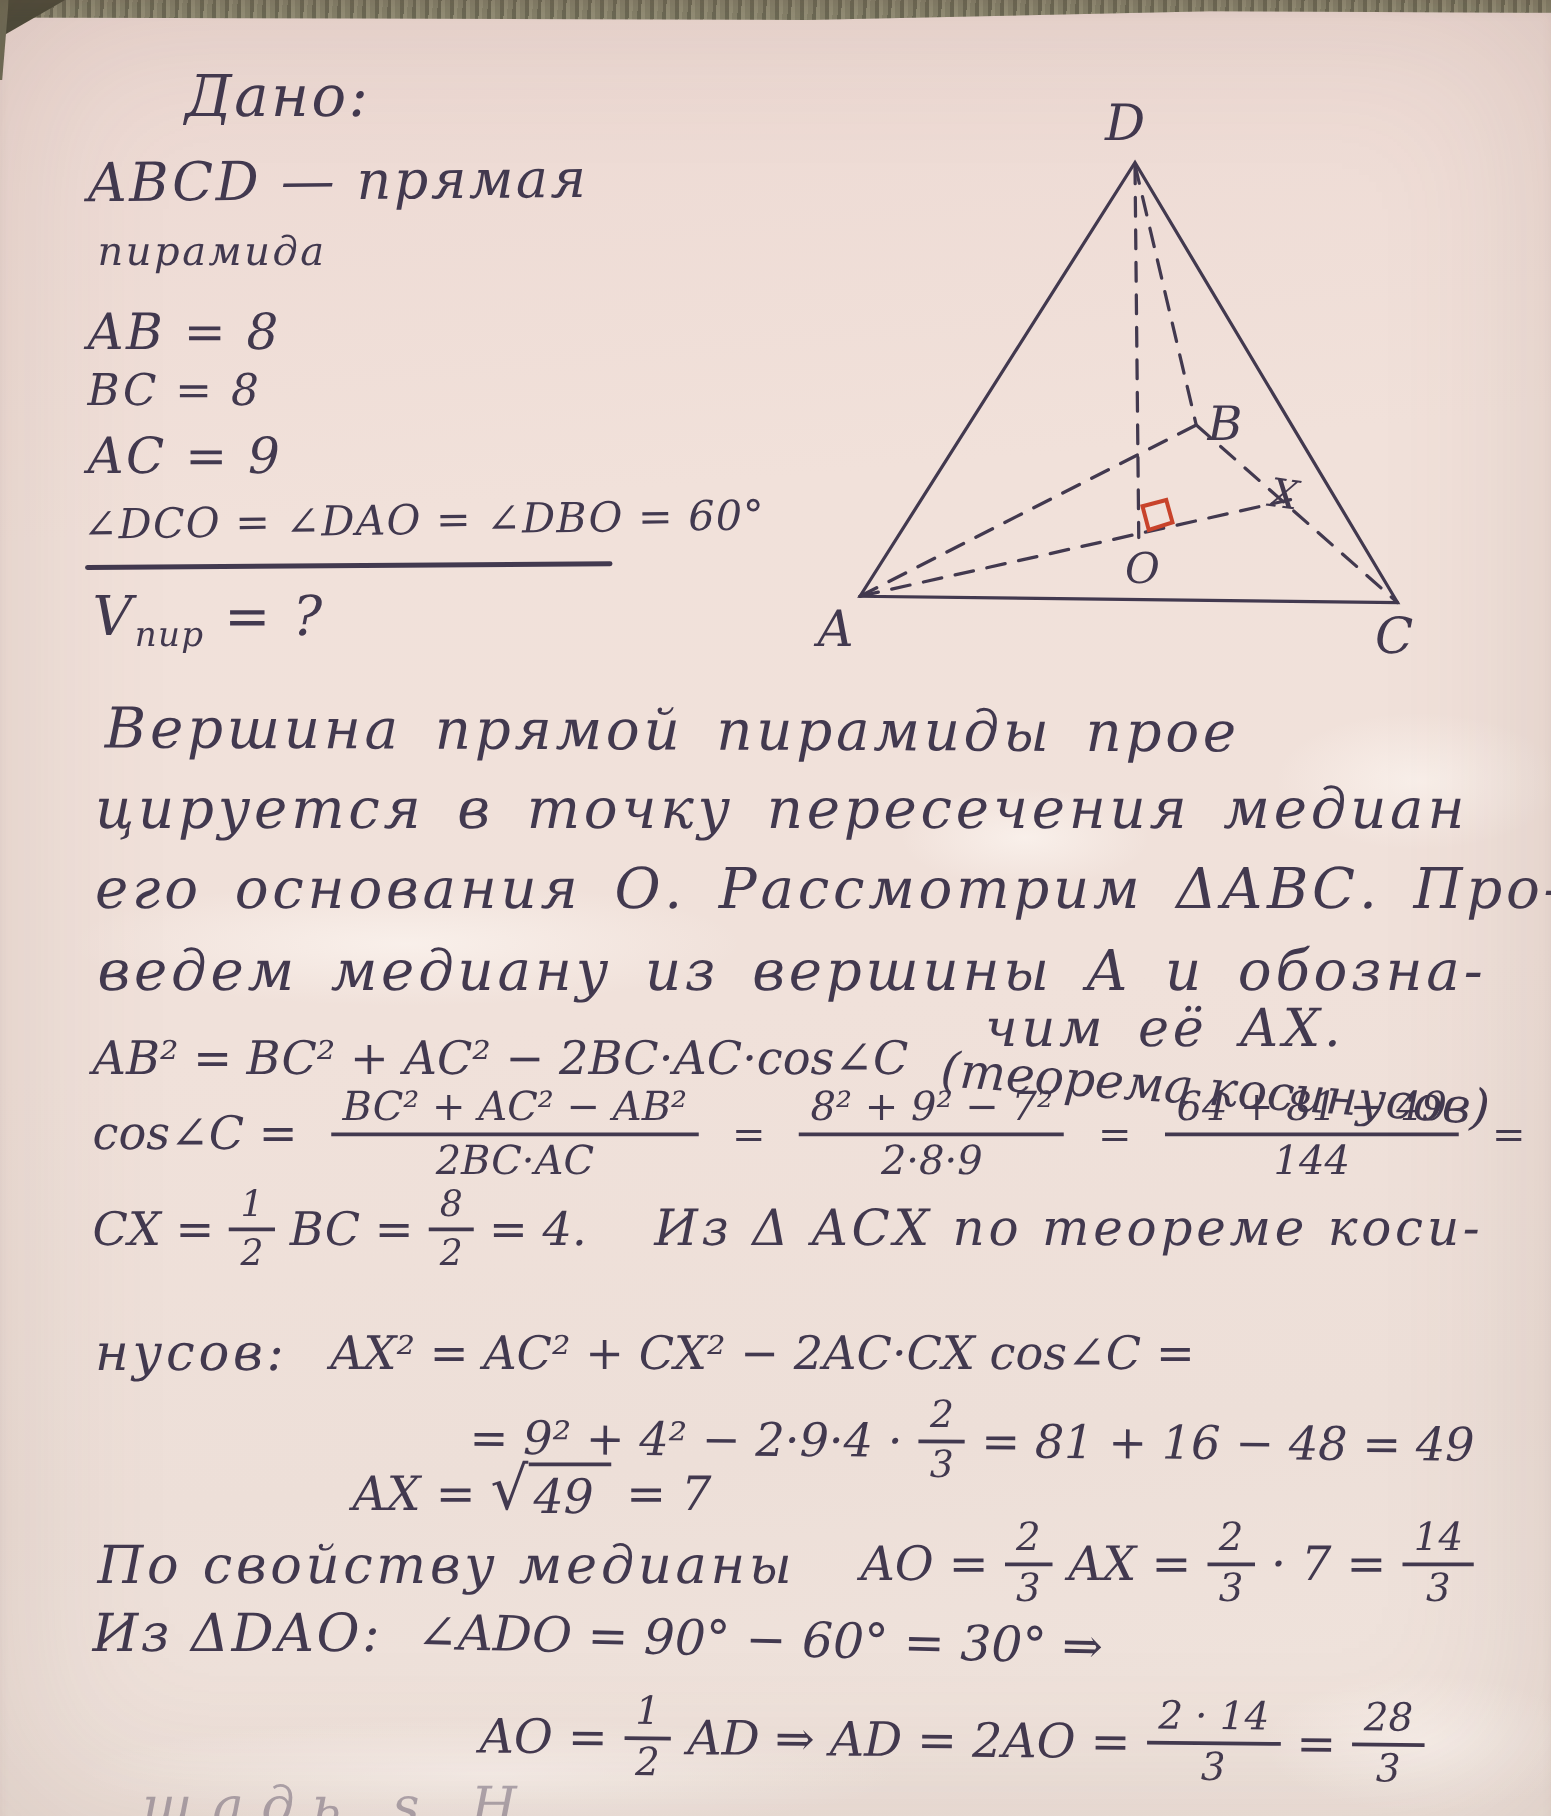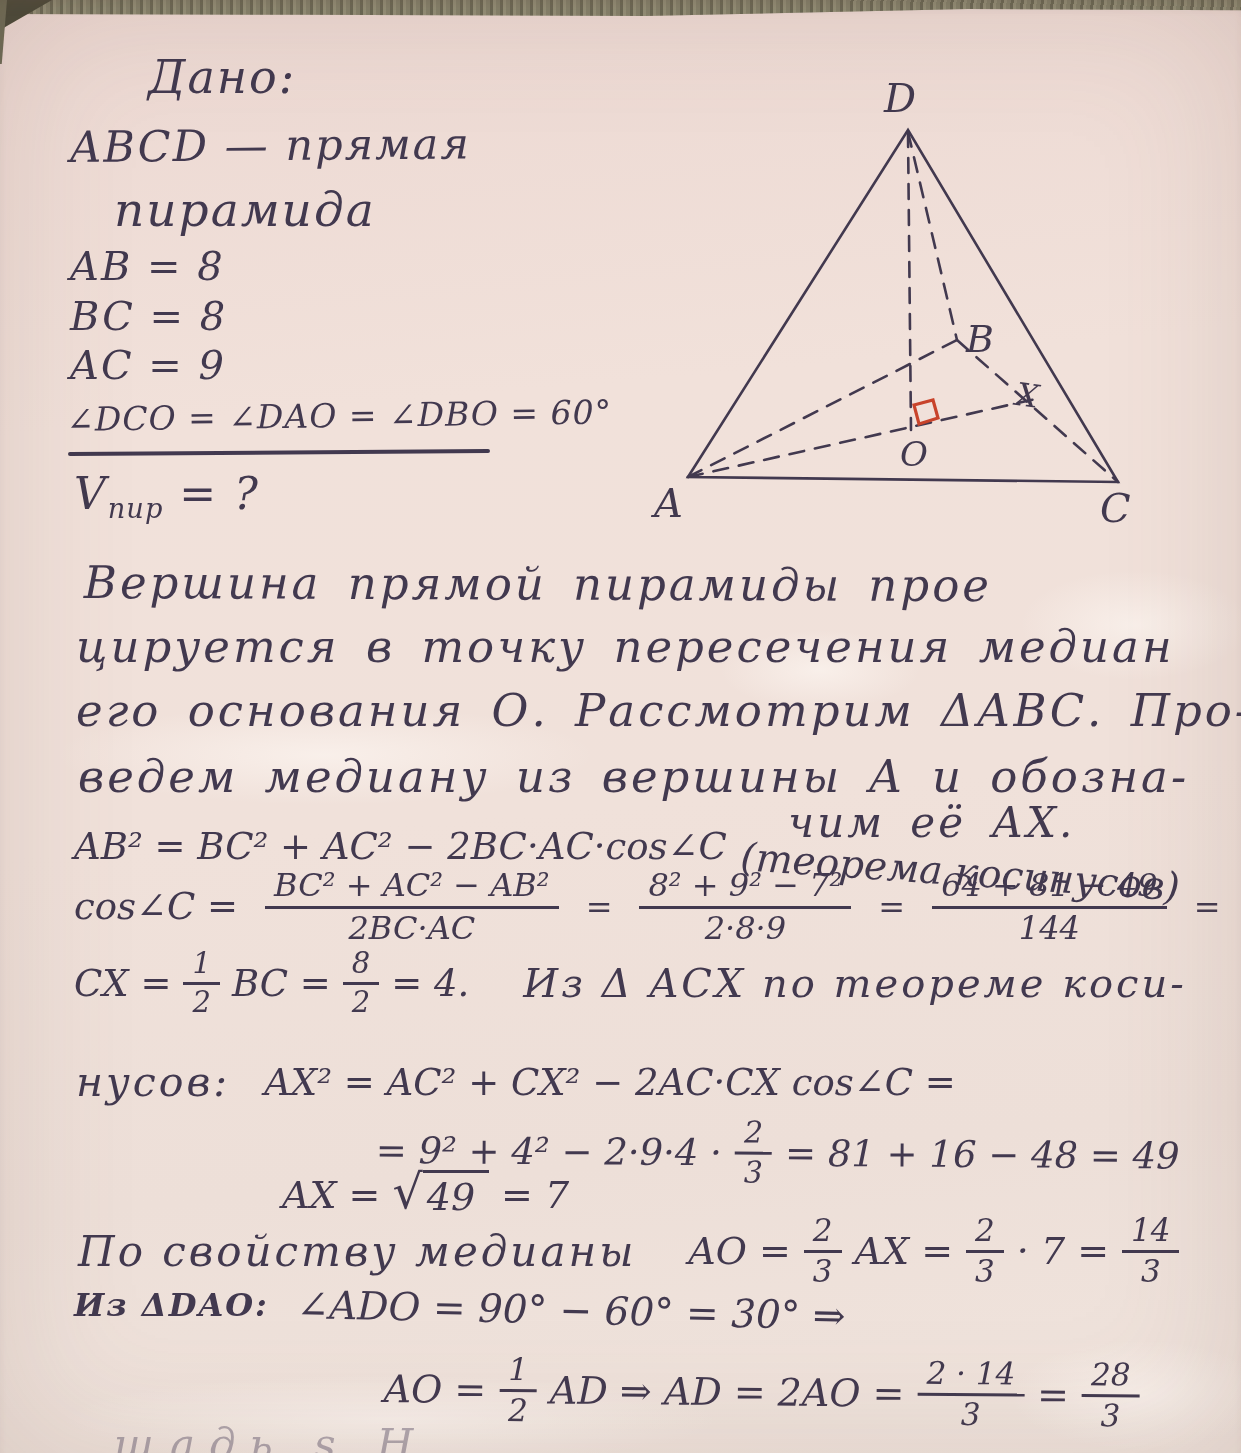--- a/index.html
+++ b/index.html
@@ -42,23 +42,23 @@
   <div class="edge-left"></div>
 
   <div class="smudge" style="left:1020px;top:570px;width:230px;height:110px;"></div>
   <div class="smudge" style="left:55px;top:705px;width:540px;height:100px;"></div>
   <div class="smudge" style="left:720px;top:630px;width:200px;height:80px;"></div>
   <div class="smudge" style="left:60px;top:1375px;width:660px;height:90px;"></div>
   <div class="smudge" style="left:1010px;top:1340px;width:260px;height:110px;"></div>
 
   <div class="hw" style="left:148px;top:50px;font-size:46px;">Дано:</div>
   <div class="hw" style="left:70px;top:122px;font-size:43px;transform:rotate(-0.5deg);">ABCD — прямая</div>
-  <div class="hw" style="left:78px;top:182px;font-size:47px;margin-left:36px;">пирамида</div>
+  <div class="hw" style="left:78px;top:182px;font-size:32px;">пирамида</div>
   <div class="hw" style="left:70px;top:243px;font-size:40px;">AB = 8</div>
-  <div class="hw" style="left:70px;top:293px;font-size:40px;font-style:italic;">BC = 8</div>
+  <div class="hw" style="left:70px;top:293px;font-size:35px;font-style:italic;">BC = 8</div>
   <div class="hw" style="left:70px;top:342px;font-size:40px;">AC = 9</div>
   <div class="hw" style="left:66px;top:400px;font-size:33px;letter-spacing:1px;transform:rotate(-0.8deg);">∠DCO = ∠DAO = ∠DBO = 60°</div>
   <div class="sep" style="left:68px;top:452px;width:422px;transform:rotate(-0.4deg);"></div>
   <div class="hw" style="left:74px;top:468px;font-size:44px;"><span>V</span><span class="sub">пир</span><span> = ?</span></div>
 
   <svg width="1241" height="1453" viewBox="0 0 1241 1453" style="position:absolute;left:0;top:0;">
     <g stroke="#42394f" stroke-width="2.6" fill="none" stroke-linecap="round">
       <path d="M688 477 L908 130 L1118 482 L688 477 Z"></path>
       <g stroke-dasharray="15 11">
         <path d="M908 132 L911 430"></path>
@@ -76,21 +76,21 @@
     <text x="900" y="466" font-size="34">O</text>
     <text x="1016" y="406" font-size="32" transform="rotate(8 1025 395)">X</text>
   </svg>
 
   <div class="hw para" style="left:84px;top:556px;transform:rotate(0.2deg);">Вершина прямой пирамиды прое</div>
   <div class="hw para" style="left:76px;top:620px;">цируется в точку пересечения медиан</div>
   <div class="hw para" style="left:76px;top:684px;">его основания О. Рассмотрим ΔАВС. Про-</div>
   <div class="hw para" style="left:78px;top:750px;">ведем медиану из вершины А и обозна-</div>
   <div class="hw para" style="left:788px;top:798px;font-size:42px;">чим её АХ.</div>
 
-  <div class="row" style="left:74px;top:824px;font-size:37px;gap:16px;font-style:italic;">
+  <div class="row" style="left:74px;top:824px;font-size:37px;gap:28px;font-style:italic;">
     <span>AB² = BC² + AC² − 2BC·AC·cos∠C</span>
     <span class="note" style="font-size:39px;">(теорема косинусов)</span>
   </div>
 
   <div class="row" style="left:74px;top:868px;gap:27px;font-size:32px;">
     <span style="font-size:37px;">cos∠C =</span>
     <span class="frac">
         <span class="num">BC² + AC² − AB²</span>
         <span class="den">2BC·AC</span>
       </span>
@@ -164,21 +164,21 @@
         <span class="den">3</span>
       </span>
     <span>· 7 =</span>
     <span class="frac" style="font-size:31px;">
         <span class="num">14</span>
         <span class="den">3</span>
       </span>
   </div>
 
   <div class="row" style="left:74px;top:1282px;gap:28px;">
-    <span style="font-size:32px;letter-spacing:2px;font-weight:bold;">Из ΔDAO:</span>
+    <span style="font-size:42px;letter-spacing:2px;">Из ΔDAO:</span>
     <span style="font-size:39px;transform:rotate(1.2deg);transform-origin:left top;">∠ADO = 90° − 60° = 30° ⇒</span>
   </div>
 
   <div class="row" style="left:384px;top:1352px;gap:13px;font-size:38px;transform:rotate(0.5deg);">
     <span>AO =</span>
     <span class="frac" style="font-size:31px;">
         <span class="num">1</span>
         <span class="den">2</span>
       </span>
     <span>AD ⇒ AD = 2AO =</span>

